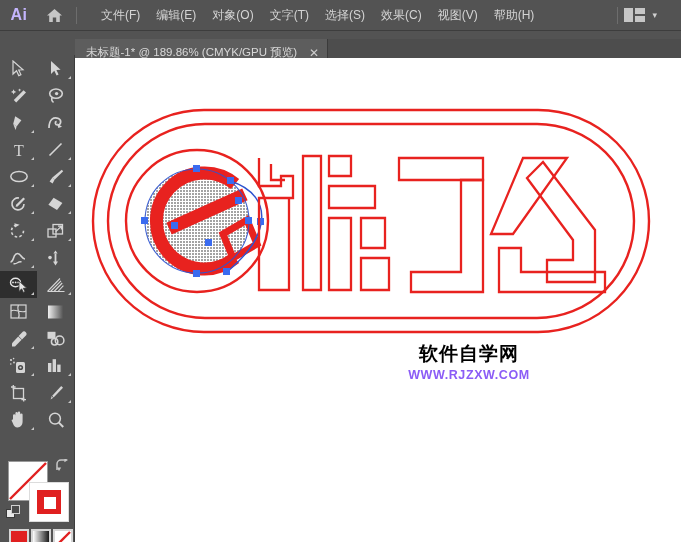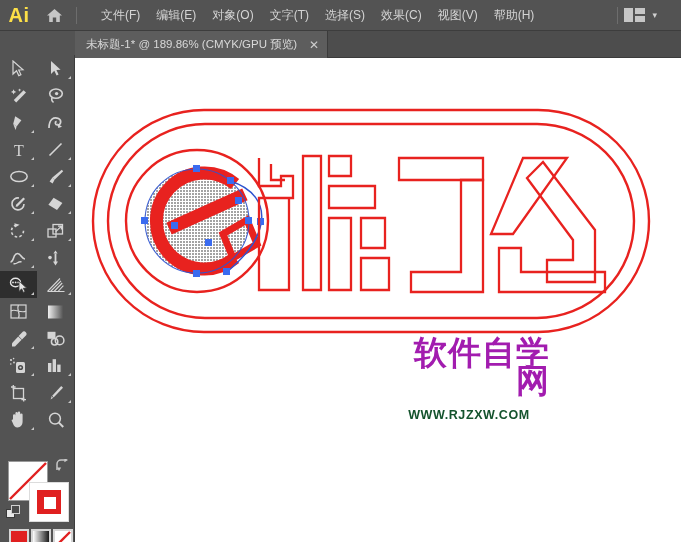--- a/index.html
+++ b/index.html
@@ -11,39 +11,39 @@
   #app{position:relative;width:681px;height:542px;background:#535353;}
 
   
   .menubar{
     position:absolute;left:0;top:0;width:681px;height:31px;
     background:#535353;display:flex;align-items:center;
     border-bottom:1px solid #3d3d3d;box-sizing:border-box;
   }
   .ai-logo{
     width:38px;height:31px;display:flex;align-items:center;justify-content:center;
-    color:#fde047;font-size:20px;font-weight:bold;letter-spacing:.5px;
+    color:#c4b5fd;font-size:16px;font-weight:bold;letter-spacing:.5px;
   }
   .home-btn{width:32px;height:31px;display:flex;align-items:center;justify-content:center;}
   .menu-sep{width:1px;height:17px;background:#6d6d6d;margin:0 6px;}
   .menu-items{display:flex;align-items:center;margin-left:10px;}
   .menu-item{
     color:#d4d4d4;font-size:12px;padding:4px 8px;white-space:nowrap;cursor:default;
   }
   .menu-right{margin-left:auto;display:flex;align-items:center;padding-right:24px;}
   .arrange-ico{display:flex;align-items:center;}
   .chev{color:#d0d0d0;font-size:9px;margin-left:7px;}
 
   
   .tabbar{
     position:absolute;left:0;top:31px;width:681px;height:27px;
     background:#535353;
   }
   .tabstrip{
-    position:absolute;left:75px;top:0;right:0;height:27px;
+    position:absolute;left:75px;top:8px;right:0;height:27px;
     background:#4d4d4d;border-bottom:1px solid #3b3b3b;box-sizing:border-box;
   }
   .tab{
     position:absolute;left:0;top:0;height:27px;background:#5d5d5d;
     display:flex;align-items:center;padding:0 8px 0 11px;box-sizing:border-box;
     border-right:1px solid #3b3b3b;
   }
   .tab-title{color:#d8d8d8;font-size:11.5px;white-space:nowrap;}
   .tab-close{color:#cdcdcd;font-size:12px;margin-left:12px;line-height:1;}
 
@@ -125,29 +125,28 @@
     background:#ffffff;overflow:hidden;
   }
   .art{position:absolute;left:0;top:0;width:606px;height:484px;}
 
   
   .watermark{
     position:absolute;left:313px;top:281px;width:162px;height:42px;
     text-align:center;pointer-events:none;
   }
   .wm-cn{
-    font-size:33px;font-weight:bold;color:#a21caf;letter-spacing:1px;
+    font-size:19px;font-weight:bold;color:#000000;letter-spacing:1px;
     line-height:28px;
     text-shadow:0 0 1px #ffffff,1px 1px 0 rgba(255,255,255,.85);
     font-family:"DejaVu Sans","Liberation Sans",sans-serif;
-    text-align:right;
   }
   .wm-en{
-    font-size:12.5px;font-weight:bold;color:#14532d;letter-spacing:.6px;
-    line-height:14px;margin-top:13px;
+    font-size:12.5px;font-weight:bold;color:#8b5cf6;letter-spacing:.6px;
+    line-height:14px;margin-top:1px;
   }
 </style>
 </head>
 <body>
 
 <div id="app">
 
   <div class="menubar">
     <div class="ai-logo">Ai</div>
     <div class="home-btn">

